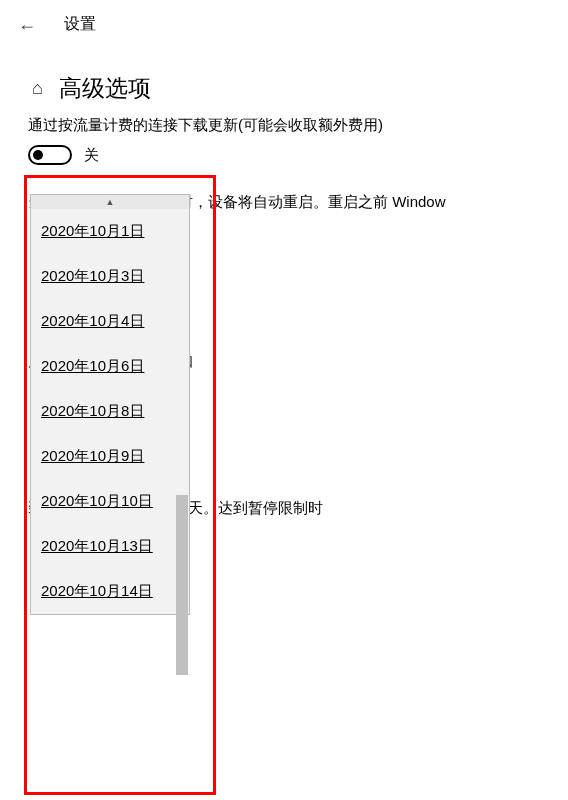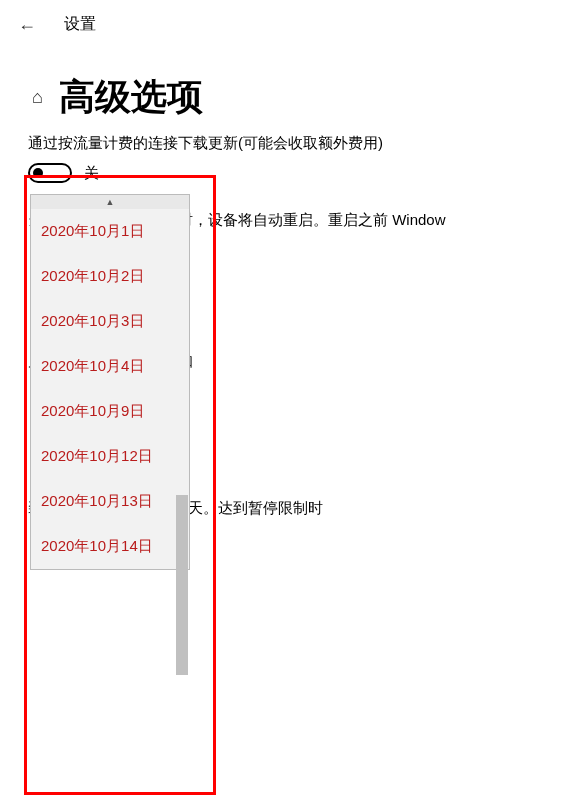--- a/index.html
+++ b/index.html
@@ -23,21 +23,21 @@
       cursor: pointer;
       color: #333;
     }
     .header-row {
       display: flex;
       align-items: center;
       padding: 24px 28px 8px 32px;
       gap: 16px;
     }
     .home-icon { font-size: 18px; color: #333; }
-    .page-title { font-size: 36px; font-weight: 700; }
+    .page-title { font-size: 23px; font-weight: 400; }
     .metered-desc {
       font-size: 15px;
       padding: 4px 27px 6px 28px;
     }
     .toggle-row {
       display: flex;
       align-items: center;
       gap: 12px;
       padding: 4px 28px 26px 28px;
     }
@@ -99,23 +99,24 @@
       align-items: center;
       justify-content: center;
       font-size: 9px;
       color: #555;
       cursor: pointer;
     }
     .dd-list { overflow: hidden; }
     .dd-item {
       padding: 13px 10px;
       font-size: 15px;
-      color: #b91c1c;
+      color: #000000;
       white-space: nowrap;
       cursor: pointer;
+      text-decoration: underline;
     }
     .dd-item.selected { background: #d8d8d8; }
     .dd-scrollbar {
       position: absolute;
       right: 1px;
       top: 300px;
       width: 12px;
       height: 180px;
       background: #c0c0c0;
     }
@@ -155,25 +156,26 @@
 <div class="body-text">当需要重启以安装更新时，设备将自动重启。重启之前 Window</div>
 
 <div class="notify-text">启以完成更新时显示通知</div>
 
 <div class="pause-text">装只能临时暂停最多 35 天。达到暂停限制时</div>
 
 <div class="dropdown">
   <div class="dd-scroll-btn">▲</div>
   <div class="dd-list" id="dd-list">
       <div class="dd-item">2020年10月1日</div>
-      <div class="dd-item">2020年10月2日</div>
       <div class="dd-item">2020年10月3日</div>
       <div class="dd-item">2020年10月4日</div>
+      <div class="dd-item">2020年10月6日</div>
+      <div class="dd-item">2020年10月8日</div>
       <div class="dd-item">2020年10月9日</div>
-      <div class="dd-item">2020年10月12日</div>
+      <div class="dd-item">2020年10月10日</div>
       <div class="dd-item">2020年10月13日</div>
       <div class="dd-item">2020年10月14日</div>
     </div>
   <div class="dd-scrollbar"></div>
 
 </div>
 
 <div class="highlight-box"></div>
 
 </body></html>

